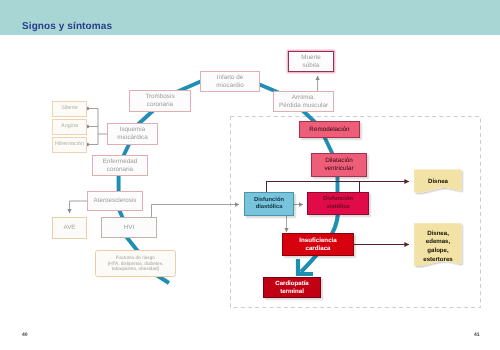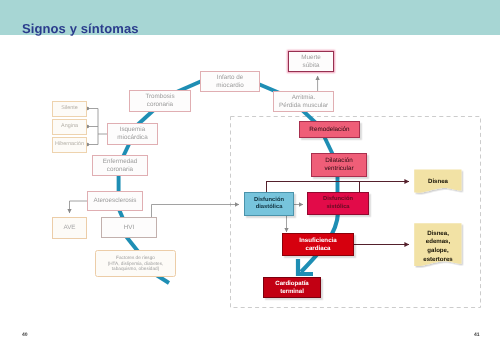--- a/index.html
+++ b/index.html
@@ -1,19 +1,19 @@
 <!DOCTYPE html>
 <html><head>
 <meta charset="utf-8">
 <style>
   html,body{margin:0;padding:0;}
   body{width:500px;height:350px;background:#ffffff;font-family:"Liberation Sans",sans-serif;overflow:hidden;-webkit-font-smoothing:antialiased;text-rendering:geometricPrecision;}
   #page{position:relative;width:500px;height:350px;background:#fff;}
   #band{position:absolute;left:0;top:0;width:500px;height:34.5px;background:#a7d6d4;}
-  #band-title{position:absolute;left:22px;top:21px;font-size:13px;font-weight:bold;color:#2a3c8c;letter-spacing:.1px;}
+  #band-title{position:absolute;left:22px;top:21px;font-size:10px;font-weight:bold;color:#2a3c8c;letter-spacing:.1px;}
   #wires{position:absolute;left:0;top:0;width:500px;height:350px;}
   .bx{position:absolute;box-sizing:border-box;display:flex;align-items:center;justify-content:center;text-align:center;line-height:1.22;}
   .pg{position:absolute;font-size:5px;color:#3b3b3b;font-weight:bold;}
   .pinkbox{border:0.75px solid #e0aeb2;background:#fdfcfc;color:#9b9b9b;font-size:6.3px;}
   .orangebox{border:0.75px solid #eed3ae;background:#fdfbf7;color:#b4b0a8;font-size:5.4px;}
   .orangebox2{border:0.75px solid #eccda8;background:#fdfbf7;color:#a8a8a8;font-size:6.3px;}
   .orangebox3{border:0.7px solid #eccda8;background:#fdfbf7;color:#9d9d9d;font-size:4.7px;border-radius:2.5px;}
   .greybox{border:0.75px solid #c2b0ad;background:#fdfcfc;color:#9b9b9b;font-size:6.3px;}
   .magentabox{border:1.1px solid #963050;background:#fdfcfc;color:#9b9b9b;font-size:6.3px;box-shadow:0 0 1.6px 0.6px rgba(236,140,170,0.85);}
   .fill-pink{background:#ef5e78;border:0.7px solid #a92f4e;color:#290a11;font-size:6.3px;box-shadow:1.8px 1.8px 1.2px rgba(0,0,0,0.14);}

